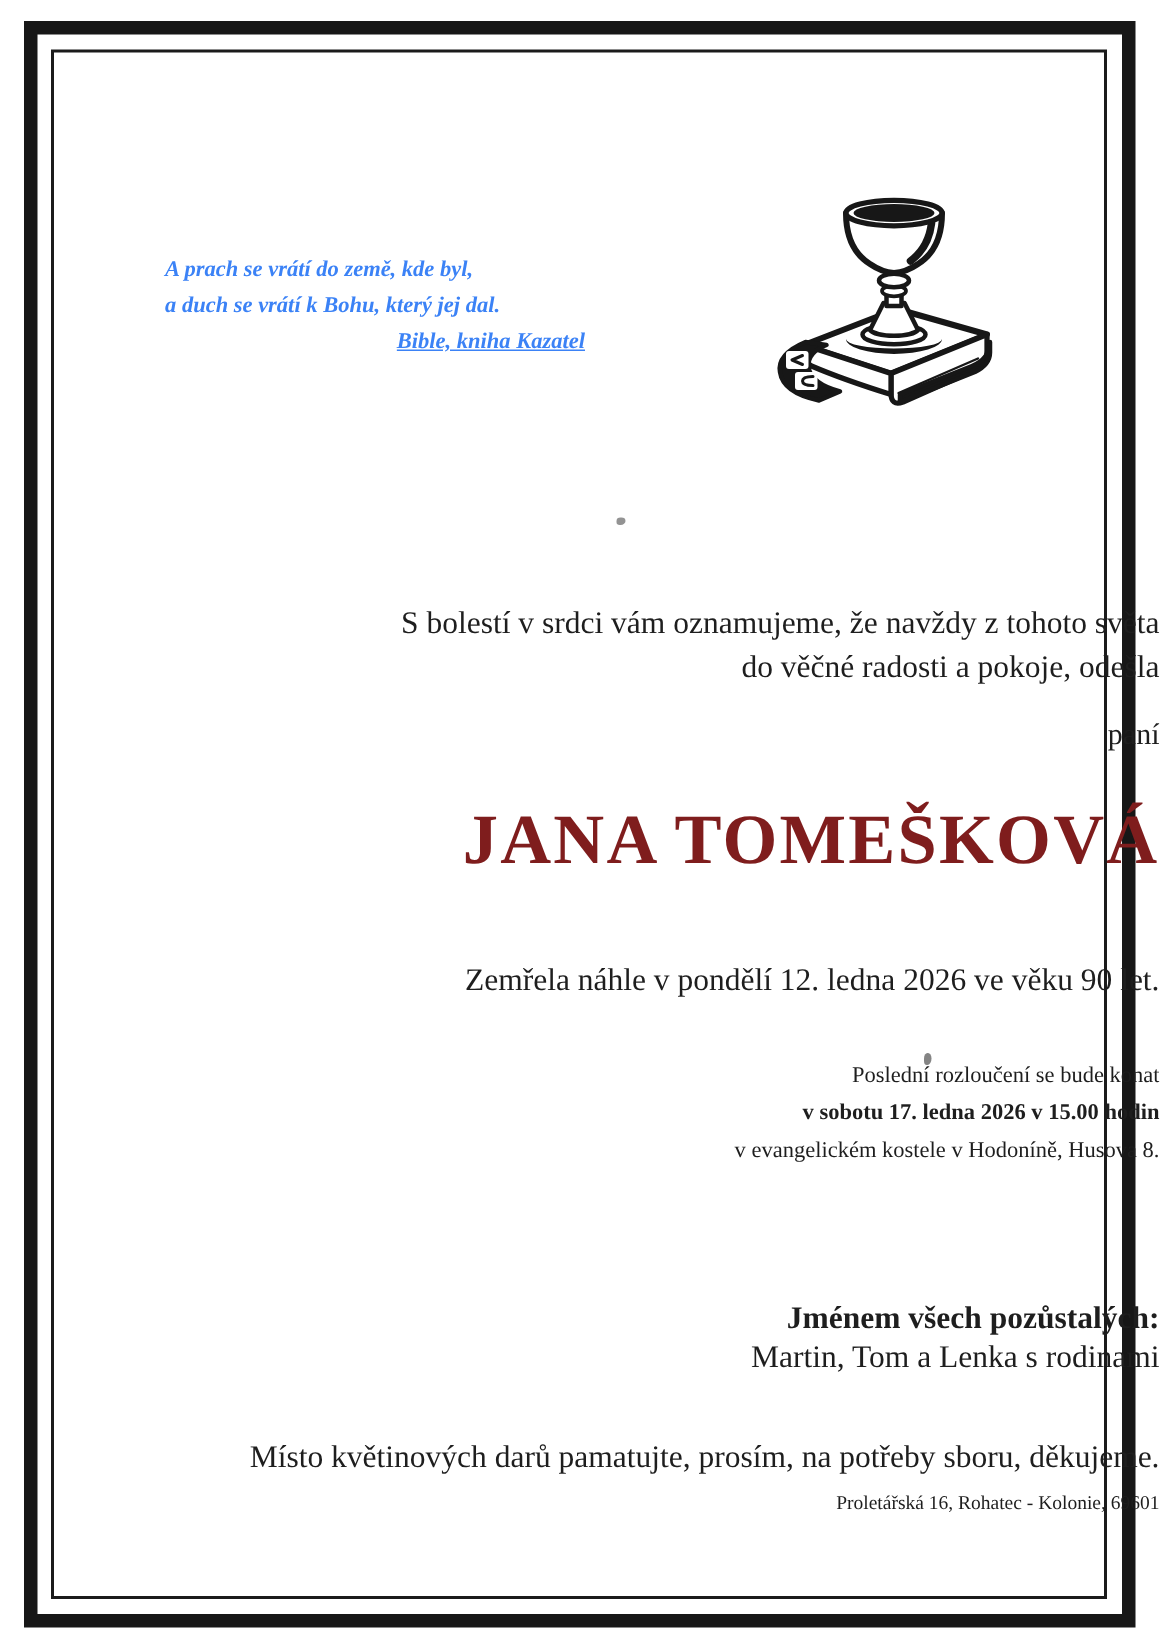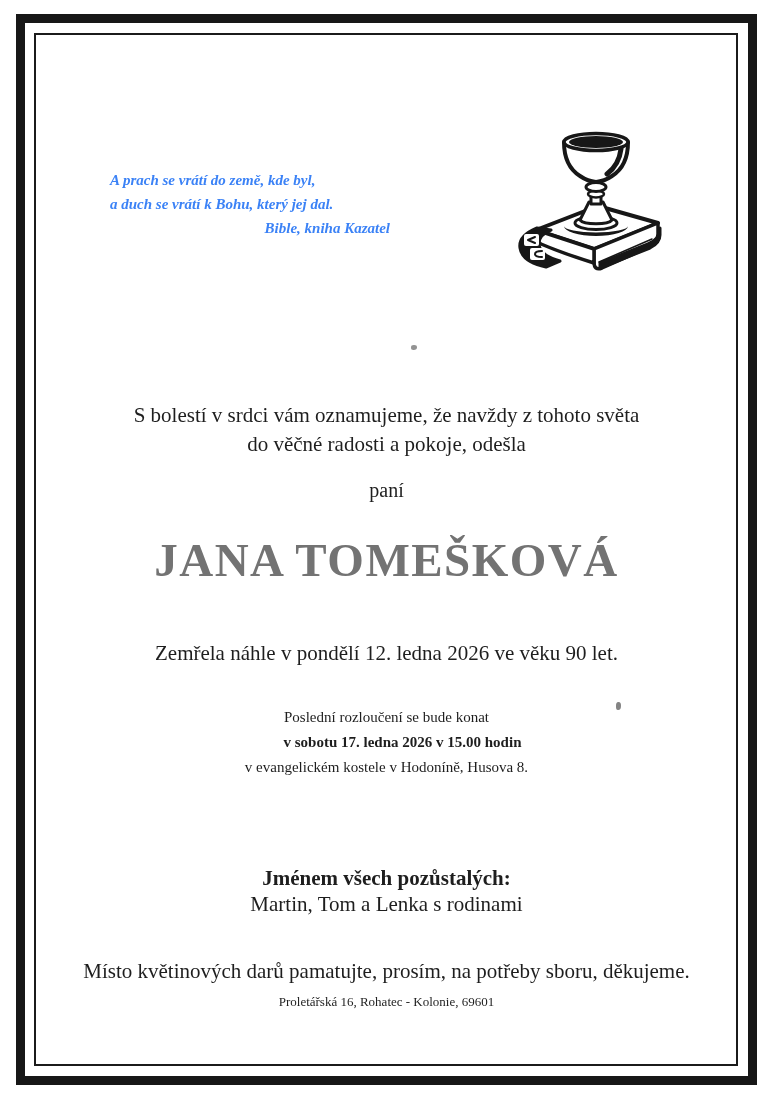--- a/index.html
+++ b/index.html
@@ -18,32 +18,32 @@
   .frame-inner {
     position: absolute; top: 33px; left: 34px; right: 35px; bottom: 34px;
     border: 2px solid #1b1b1b;
   }
   .epigraph {
     position: absolute; left: 110px; top: 168px; width: 298px;
     font-style: italic; font-weight: bold;
     font-size: 15px; line-height: 24px;
     color: #3b82f6;
   }
-  .epigraph .attribution { text-align: right; padding-right: 18px; }
+  .epigraph .attribution { text-align: right; padding-right: 18px; text-decoration: underline; }
   .art {
     position: absolute; left: 508px; top: 122px; width: 160px; height: 166px;
   }
   .centered {
-    position: absolute; left: 0; width: 773px; text-align: center;
+    position: absolute; left: 0; width: 773px; text-align: right;
   }
   .announcement { top: 401px; font-size: 21px; line-height: 29px; }
   .honorific    { top: 479px; font-size: 20px; }
   .deceased-name {
     top: 533px; font-size: 47px; font-weight: bold; letter-spacing: 1.5px;
-    color: #737373;
+    color: #7f1d1d;
   }
   .death-notice { top: 641px; font-size: 21px; }
   .farewell     { top: 705px; font-size: 15px; line-height: 25px; }
   .farewell .bold-line { font-weight: bold; padding-left: 32px; }
   .survivors    { top: 865px; font-size: 21px; line-height: 26px; }
   .survivors .heading { font-weight: bold; }
   .donation     { top: 923px; font-size: 21px; margin-top: 36px; }
   .address      { top: 994px; font-size: 13px; }
   .speck {
     position: absolute; background: #6f6f6f; border-radius: 50% 50% 60% 40%;

